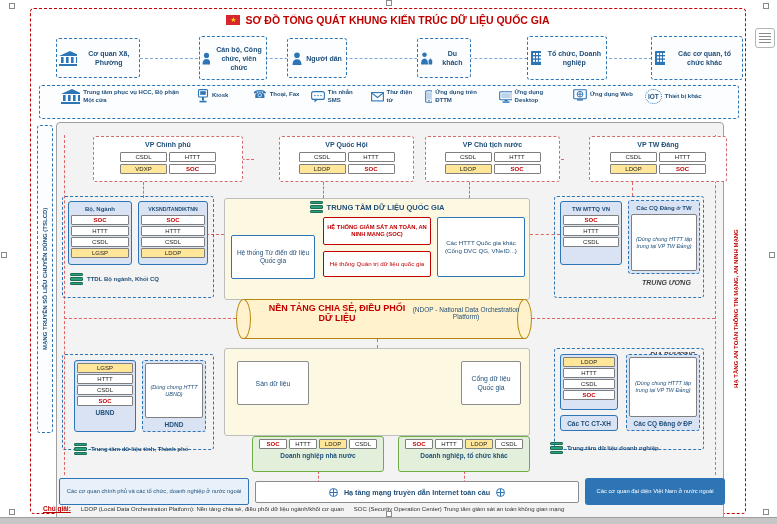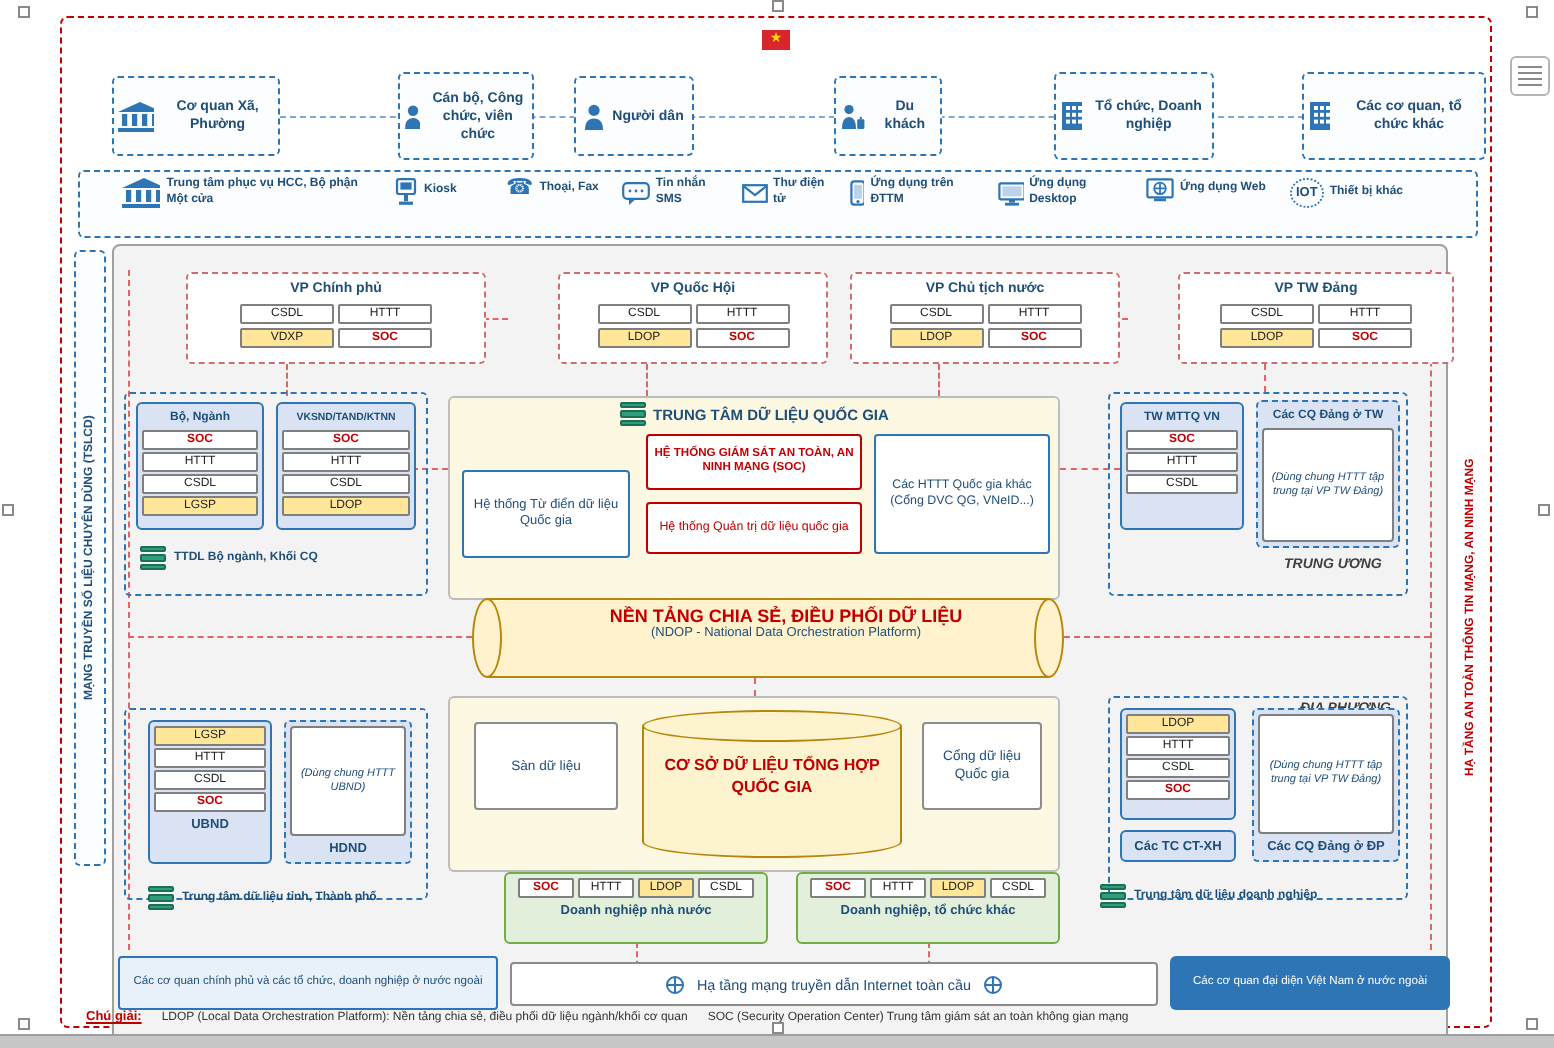--- a/index.html
+++ b/index.html
@@ -168,20 +168,21 @@
   <div class="handle" style="left:386px;top:511px"></div>
   <div class="handle" style="left:763px;top:509px"></div>
   <div class="lo-btn" style="left:755px;top:28px">
       <span class="lo-glyph"></span>
     </div>
 
   <div class="abs frame" style="left:30px;top:8px;width:716px;height:506px">
 
     <div class="abs center" style="left:0;top:4px;width:714px;height:14px;gap:5px">
       <span class="flag"></span>
+      <span class="red bold" style="font-size:10.5px">SƠ ĐỒ TỔNG QUÁT KHUNG KIẾN TRÚC DỮ LIỆU QUỐC GIA</span>
     </div>
 
     <div class="abs hlb" style="left:109px;top:49px;width:512px"></div>
 
     <div class="abs actor" style="left:25px;top:29px;width:84px;height:40px">
       <svg class="ic" width="22" height="15">
           <use href="#sym-bank" fill="#2e75b6"></use>
         </svg>
       <span class="lbl">Cơ quan Xã, Phường</span>
     </div>
@@ -377,21 +378,21 @@
       <div class="abs stackbox" style="left:571px;top:77px;width:72px;height:74px;border-style:dashed">
         <div class="stack-title">Các CQ Đảng ở TW</div>
         <div class="note">(Dùng chung HTTT tập trung tại VP TW Đảng)</div>
       </div>
       <div class="abs it bold" style="left:585px;top:156px;width:70px;font-size:7px;color:#404040">TRUNG ƯƠNG</div>
 
       <div class="abs" style="left:179px;top:176px;width:296px;height:40px;z-index:5">
         <i class="ndop-body"></i>
         <i class="ndop-capL"></i>
         <i class="ndop-capR"></i>
-        <div class="abs center" style="left:28px;right:10px;top:4px;flex-direction:column">
+        <div class="abs center" style="left:28px;right:10px;top:4px;flex-direction:row">
           <div class="red bold" style="font-size:9px">NỀN TẢNG CHIA SẺ, ĐIỀU PHỐI DỮ LIỆU</div>
           <div class="blue" style="font-size:6.5px">(NDOP - National Data Orchestration Platform)</div>
         </div>
       </div>
 
       <div class="abs it bold" style="left:593px;top:228px;width:70px;font-size:7px;color:#404040">ĐỊA PHƯƠNG</div>
 
       <div class="abs dashed-blue" style="left:5px;top:231px;width:152px;height:96px"></div>
       <div class="abs stackbox" style="left:17px;top:237px;width:62px;height:72px">
         <div class="cell yel">LGSP</div>
@@ -408,26 +409,20 @@
         <span class="server">
             <i></i>
             <i></i>
             <i></i>
           </span>
         <span class="caption">Trung tâm dữ liệu tỉnh, Thành phố</span>
       </div>
 
       <div class="abs panel-yellow" style="left:167px;top:225px;width:306px;height:88px">
         <div class="abs graybox center" style="left:12px;top:12px;width:72px;height:44px;font-size:6.8px">Sàn dữ liệu</div>
-        <div class="abs cylv" style="left:96px;top:6px;width:130px;height:74px">
-          <i class="cylv-bot"></i>
-          <i class="cylv-body"></i>
-          <i class="cylv-top"></i>
-          <div class="abs red bold center" style="left:6px;right:6px;top:22px;font-size:8px;line-height:11px">CƠ SỞ DỮ LIỆU TỔNG HỢP QUỐC GIA</div>
-        </div>
         <div class="abs graybox center" style="left:236px;top:12px;width:60px;height:44px;font-size:6.8px;line-height:9px;padding:2px">Cổng dữ liệu Quốc gia</div>
       </div>
 
       <div class="abs dashed-blue" style="left:497px;top:225px;width:150px;height:102px"></div>
       <div class="abs stackbox" style="left:503px;top:231px;width:58px;height:56px">
         <div class="cell yel">LDOP</div>
         <div class="cell">HTTT</div>
         <div class="cell">CSDL</div>
         <div class="cell soc">SOC</div>
       </div>
@@ -461,21 +456,21 @@
         <span class="server">
             <i></i>
             <i></i>
             <i></i>
           </span>
         <span class="caption">Trung tâm dữ liệu doanh nghiệp</span>
       </div>
     </div>
 
     <div class="abs whitebox center" style="left:28px;top:469px;width:190px;height:27px;font-size:5.8px;line-height:7.5px;background:#e8f1fa;padding:2px">Các cơ quan chính phủ và các tổ chức, doanh nghiệp ở nước ngoài</div>
-    <div class="abs graybox center" style="left:224px;top:472px;width:324px;height:22px;gap:6px;font-weight:normal;font-size:7.2px">
+    <div class="abs graybox center" style="left:224px;top:472px;width:324px;height:22px;gap:6px;font-weight:bold;font-size:7.2px">
       <span class="globe"></span>
       <span>Hạ tầng mạng truyền dẫn Internet toàn cầu</span>
       <span class="globe"></span>
     </div>
     <div class="abs center" style="left:554px;top:469px;width:140px;height:27px;background:#2e75b6;border-radius:3px;color:#fff;font-size:5.8px;line-height:7.5px;padding:2px">Các cơ quan đại diện Việt Nam ở nước ngoài</div>
 
     <div class="abs" style="left:12px;top:496px;width:700px;display:flex;gap:10px;align-items:baseline">
       <span class="red bold" style="font-size:6.5px;text-decoration:underline">Chú giải:</span>
       <span style="font-size:6px;color:#333">LDOP (Local Data Orchestration Platform): Nền tảng chia sẻ, điều phối dữ liệu ngành/khối cơ quan</span>
       <span style="font-size:6px;color:#333">SOC (Security Operation Center) Trung tâm giám sát an toàn không gian mạng</span>

